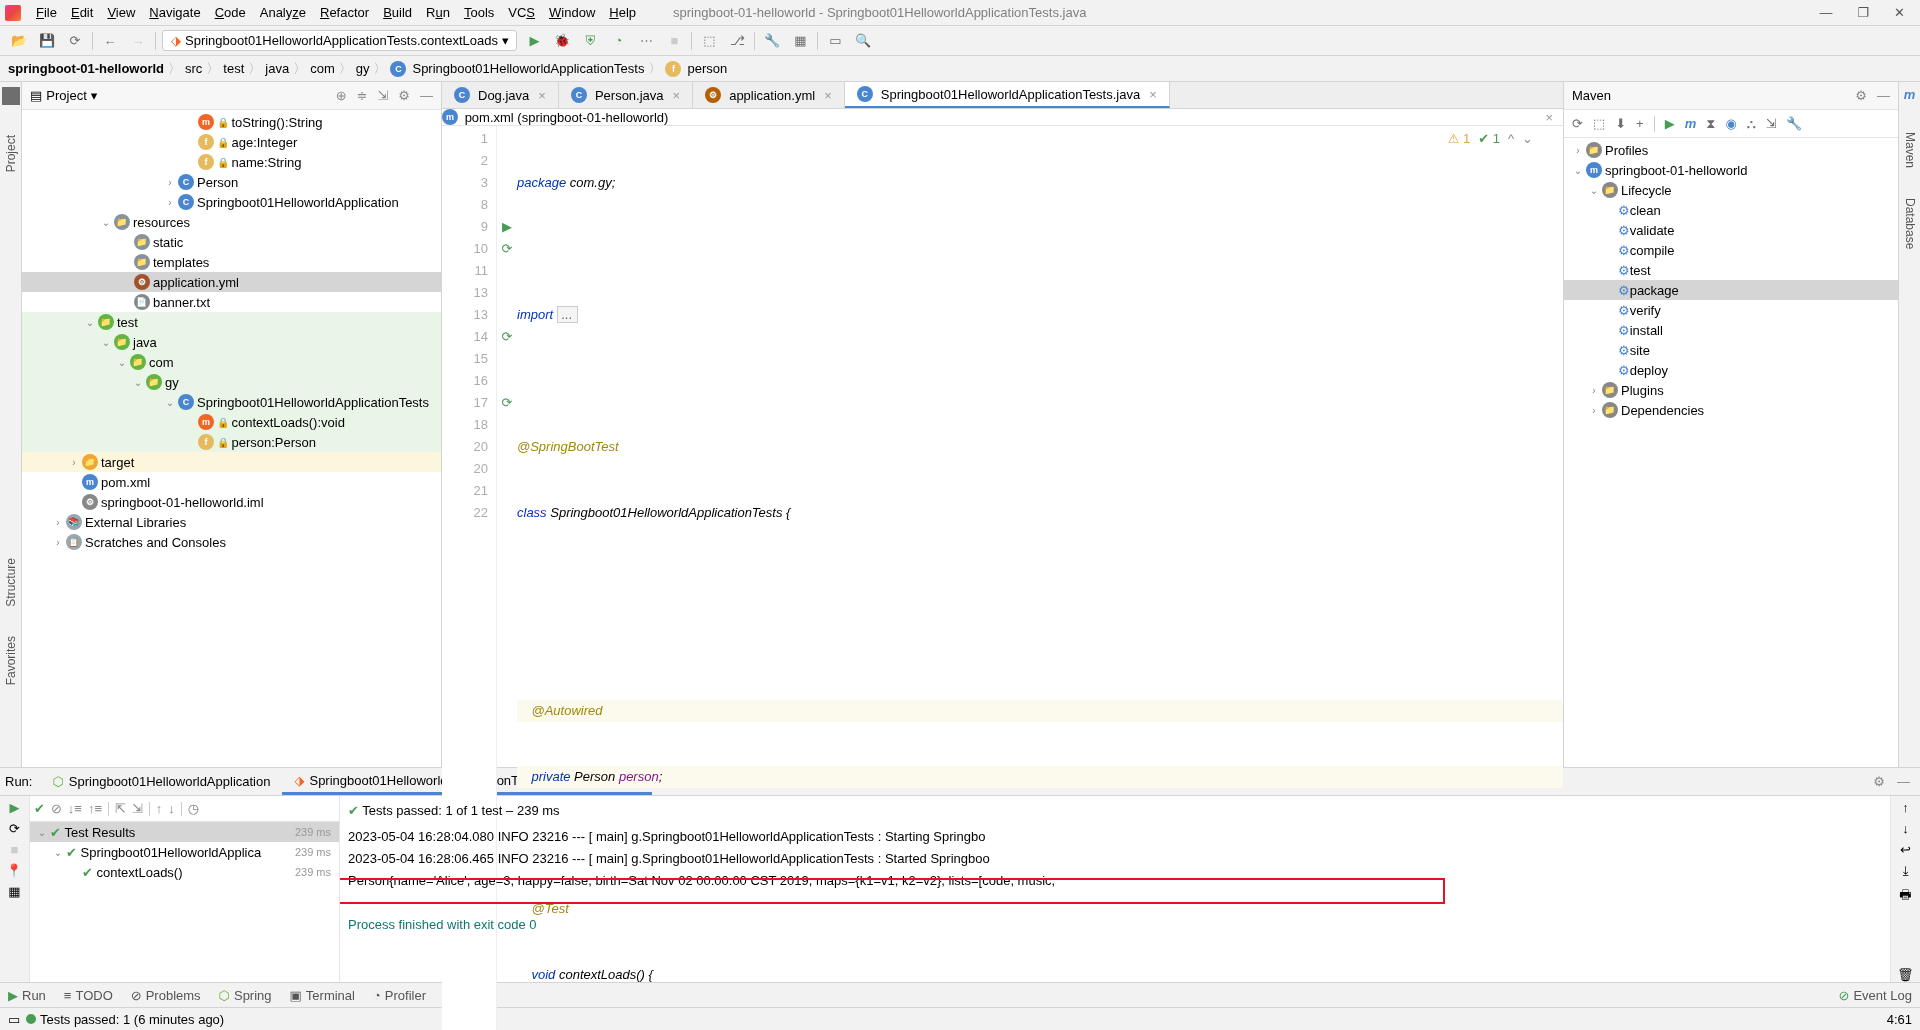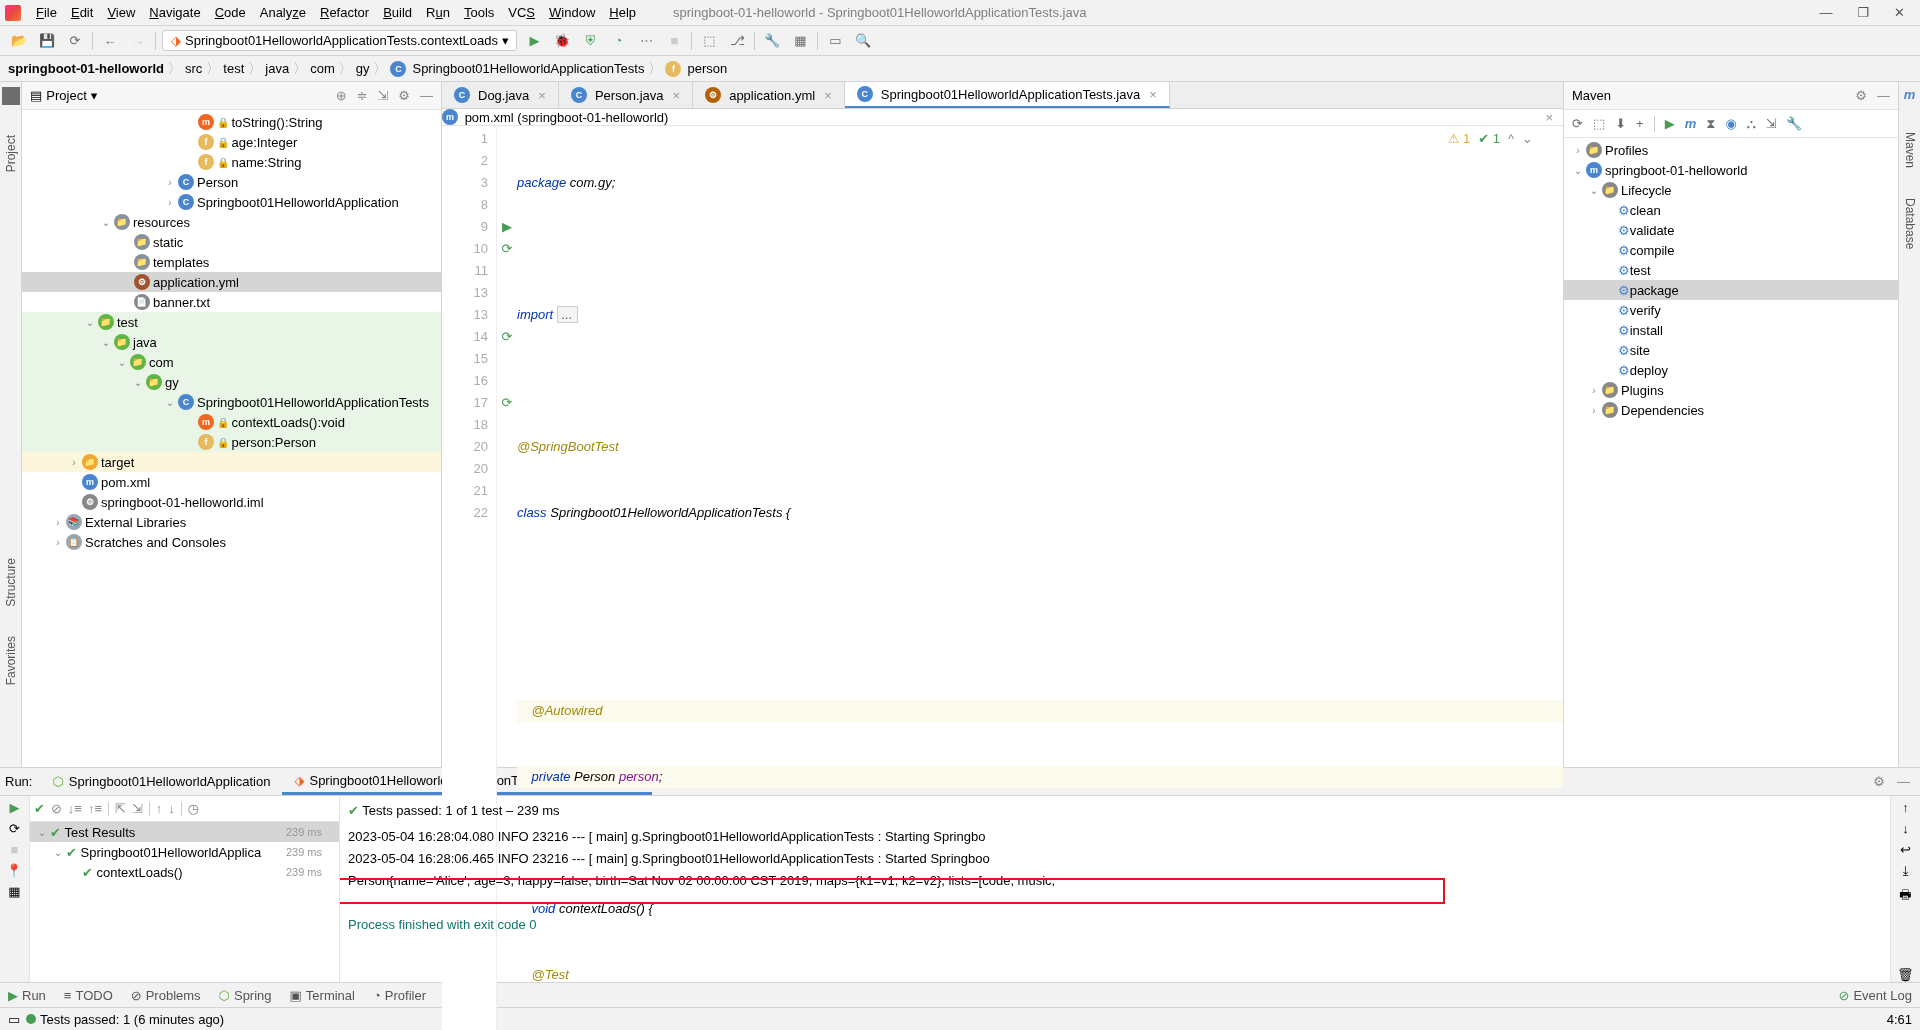--- a/index.html
+++ b/index.html
@@ -69,21 +69,21 @@
 .run-panel { height: 215px; background: #fff; border-top: 1px solid #d4d4d4; display: flex; flex-direction: column; }
 .run-tabs { height: 28px; display: flex; align-items: center; padding-left: 5px; border-bottom: 1px solid #d4d4d4; background: #f2f2f2; }
 .run-tab { padding: 4px 12px; display: flex; align-items: center; gap: 5px; }
 .run-tab.active { border-bottom: 3px solid #4a86cf; }
 .run-body { flex: 1; display: flex; }
 .run-left-tools { width: 30px; background: #f2f2f2; border-right: 1px solid #e4e4e4; display: flex; flex-direction: column; align-items: center; padding-top: 4px; gap: 6px; }
 .run-middle { width: 310px; border-right: 1px solid #e4e4e4; display: flex; flex-direction: column; }
 .run-mid-header { height: 26px; display: flex; align-items: center; border-bottom: 1px solid #e4e4e4; padding: 0 4px; gap: 6px; color: #888; }
 .run-tree { flex: 1; overflow: auto; }
 .run-tree-row { display: flex; align-items: center; height: 20px; }
-.ms { margin-left: auto; color: #999; font-size: 11px; padding-right: 17px; }
+.ms { margin-left: auto; color: #999; font-size: 11px; padding-right: 8px; }
 .console { flex: 1; font-family: Consolas, monospace; font-size: 14.5px; line-height: 22px; padding: 4px 8px; overflow: hidden; position: relative; }
 .console-tools { width: 30px; background: #f2f2f2; border-left: 1px solid #e4e4e4; display: flex; flex-direction: column; align-items: center; padding-top: 4px; gap: 6px; }
 .red-box { border: 2px solid #e81123; position: absolute; }
 .bottom-toolbar { height: 25px; background: #f2f2f2; border-top: 1px solid #d4d4d4; display: flex; align-items: center; padding: 0 8px; gap: 18px; }
 .bt-item { display: flex; align-items: center; gap: 4px; color: #555; }
 .statusbar { height: 23px; background: #f2f2f2; border-top: 1px solid #d4d4d4; display: flex; align-items: center; padding: 0 8px; }
 .green-dot { width: 10px; height: 10px; background: #499c54; border-radius: 5px; }
 </style>
 </head>
 <body>
@@ -379,22 +379,22 @@
         <div class="code-line"></div>
         <div class="code-line"><span class="kw">import </span><span class="fold-box">...</span></div>
         <div class="code-line"></div>
         <div class="code-line"><span class="ann">@SpringBootTest</span></div>
         <div class="code-line"><span class="kw">class </span><span>Springboot01HelloworldApplicationTests {</span></div>
         <div class="code-line"></div>
         <div class="code-line"></div>
         <div class="code-line hl">    <span class="ann">@Autowired</span></div>
         <div class="code-line hl">    <span class="kw">private </span><span>Person </span><span class="ident">person</span><span>;</span></div>
         <div class="code-line"></div>
+        <div class="code-line">    <span class="ann">@Test</span></div>
         <div class="code-line">    <span class="kw">void </span><span>contextLoads</span><span>() {</span></div>
-        <div class="code-line">    <span class="ann">@Test</span></div>
         
         
         
         
         
         <div class="code-status">
           <span class="warn">⚠ <span>1</span></span>
           <span class="ok">✔ <span>1</span></span>
           <span style="color:#888">^</span><span style="color:#888">⌄</span>
         </div>

